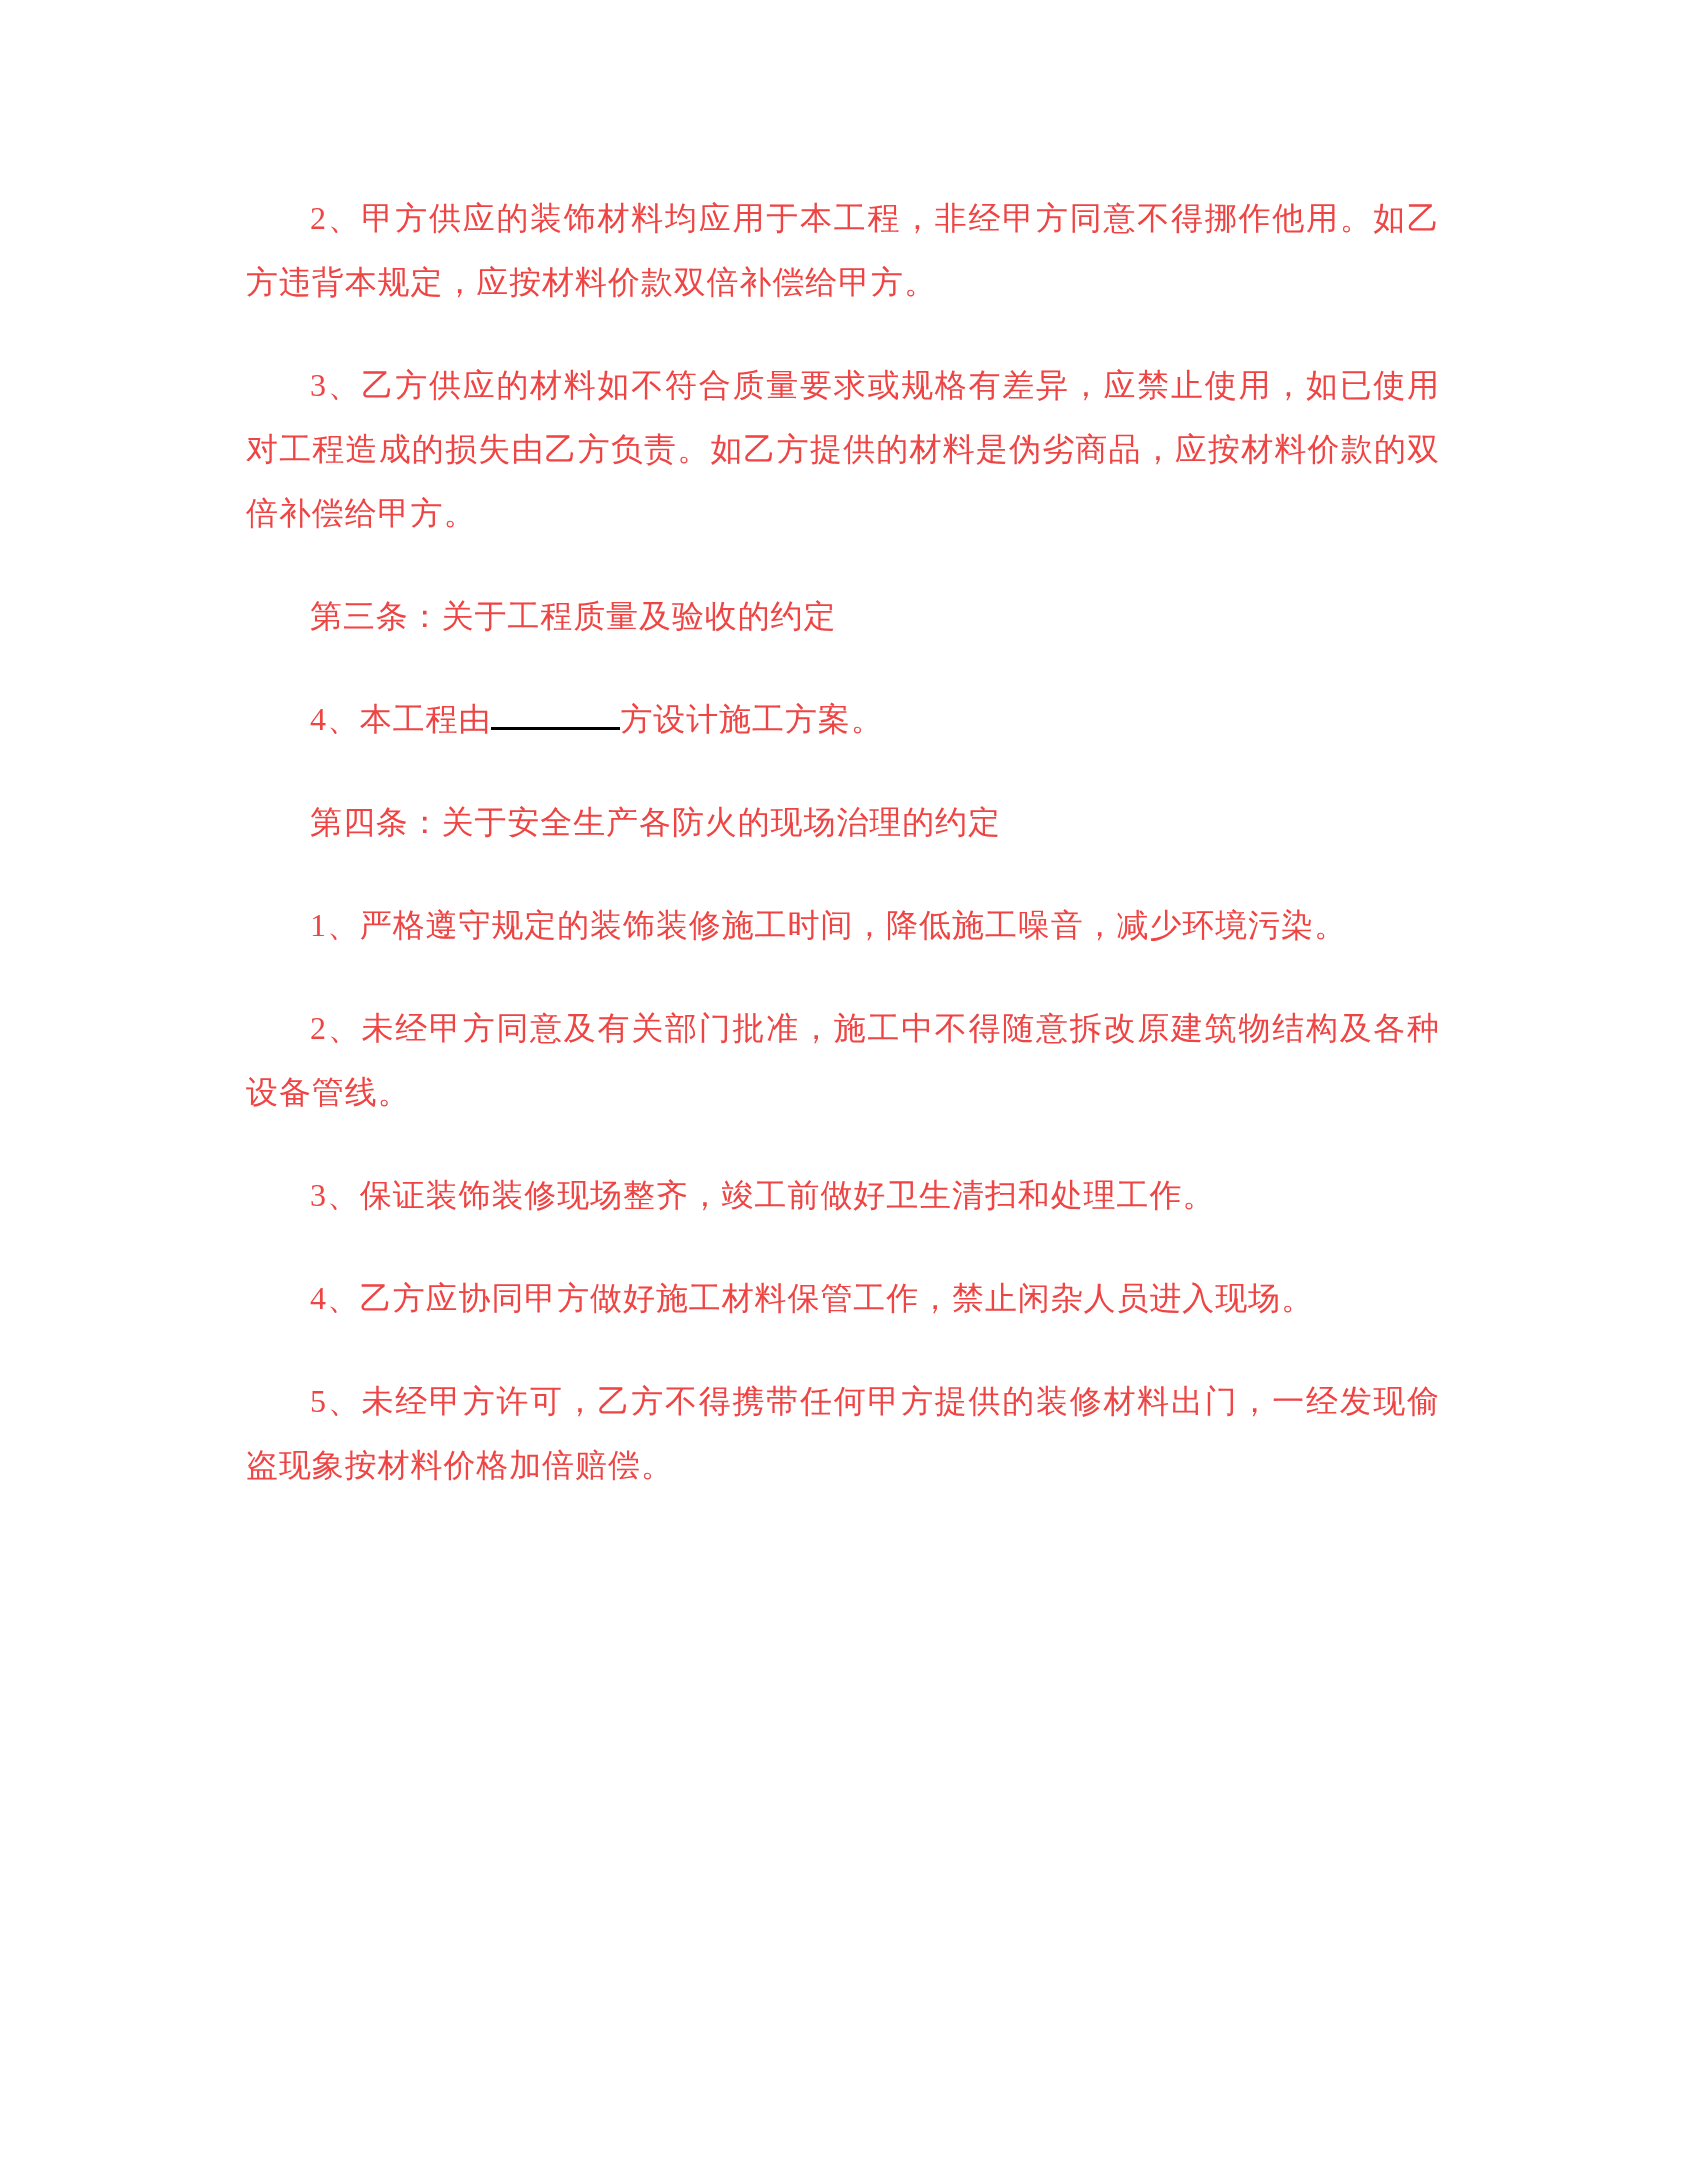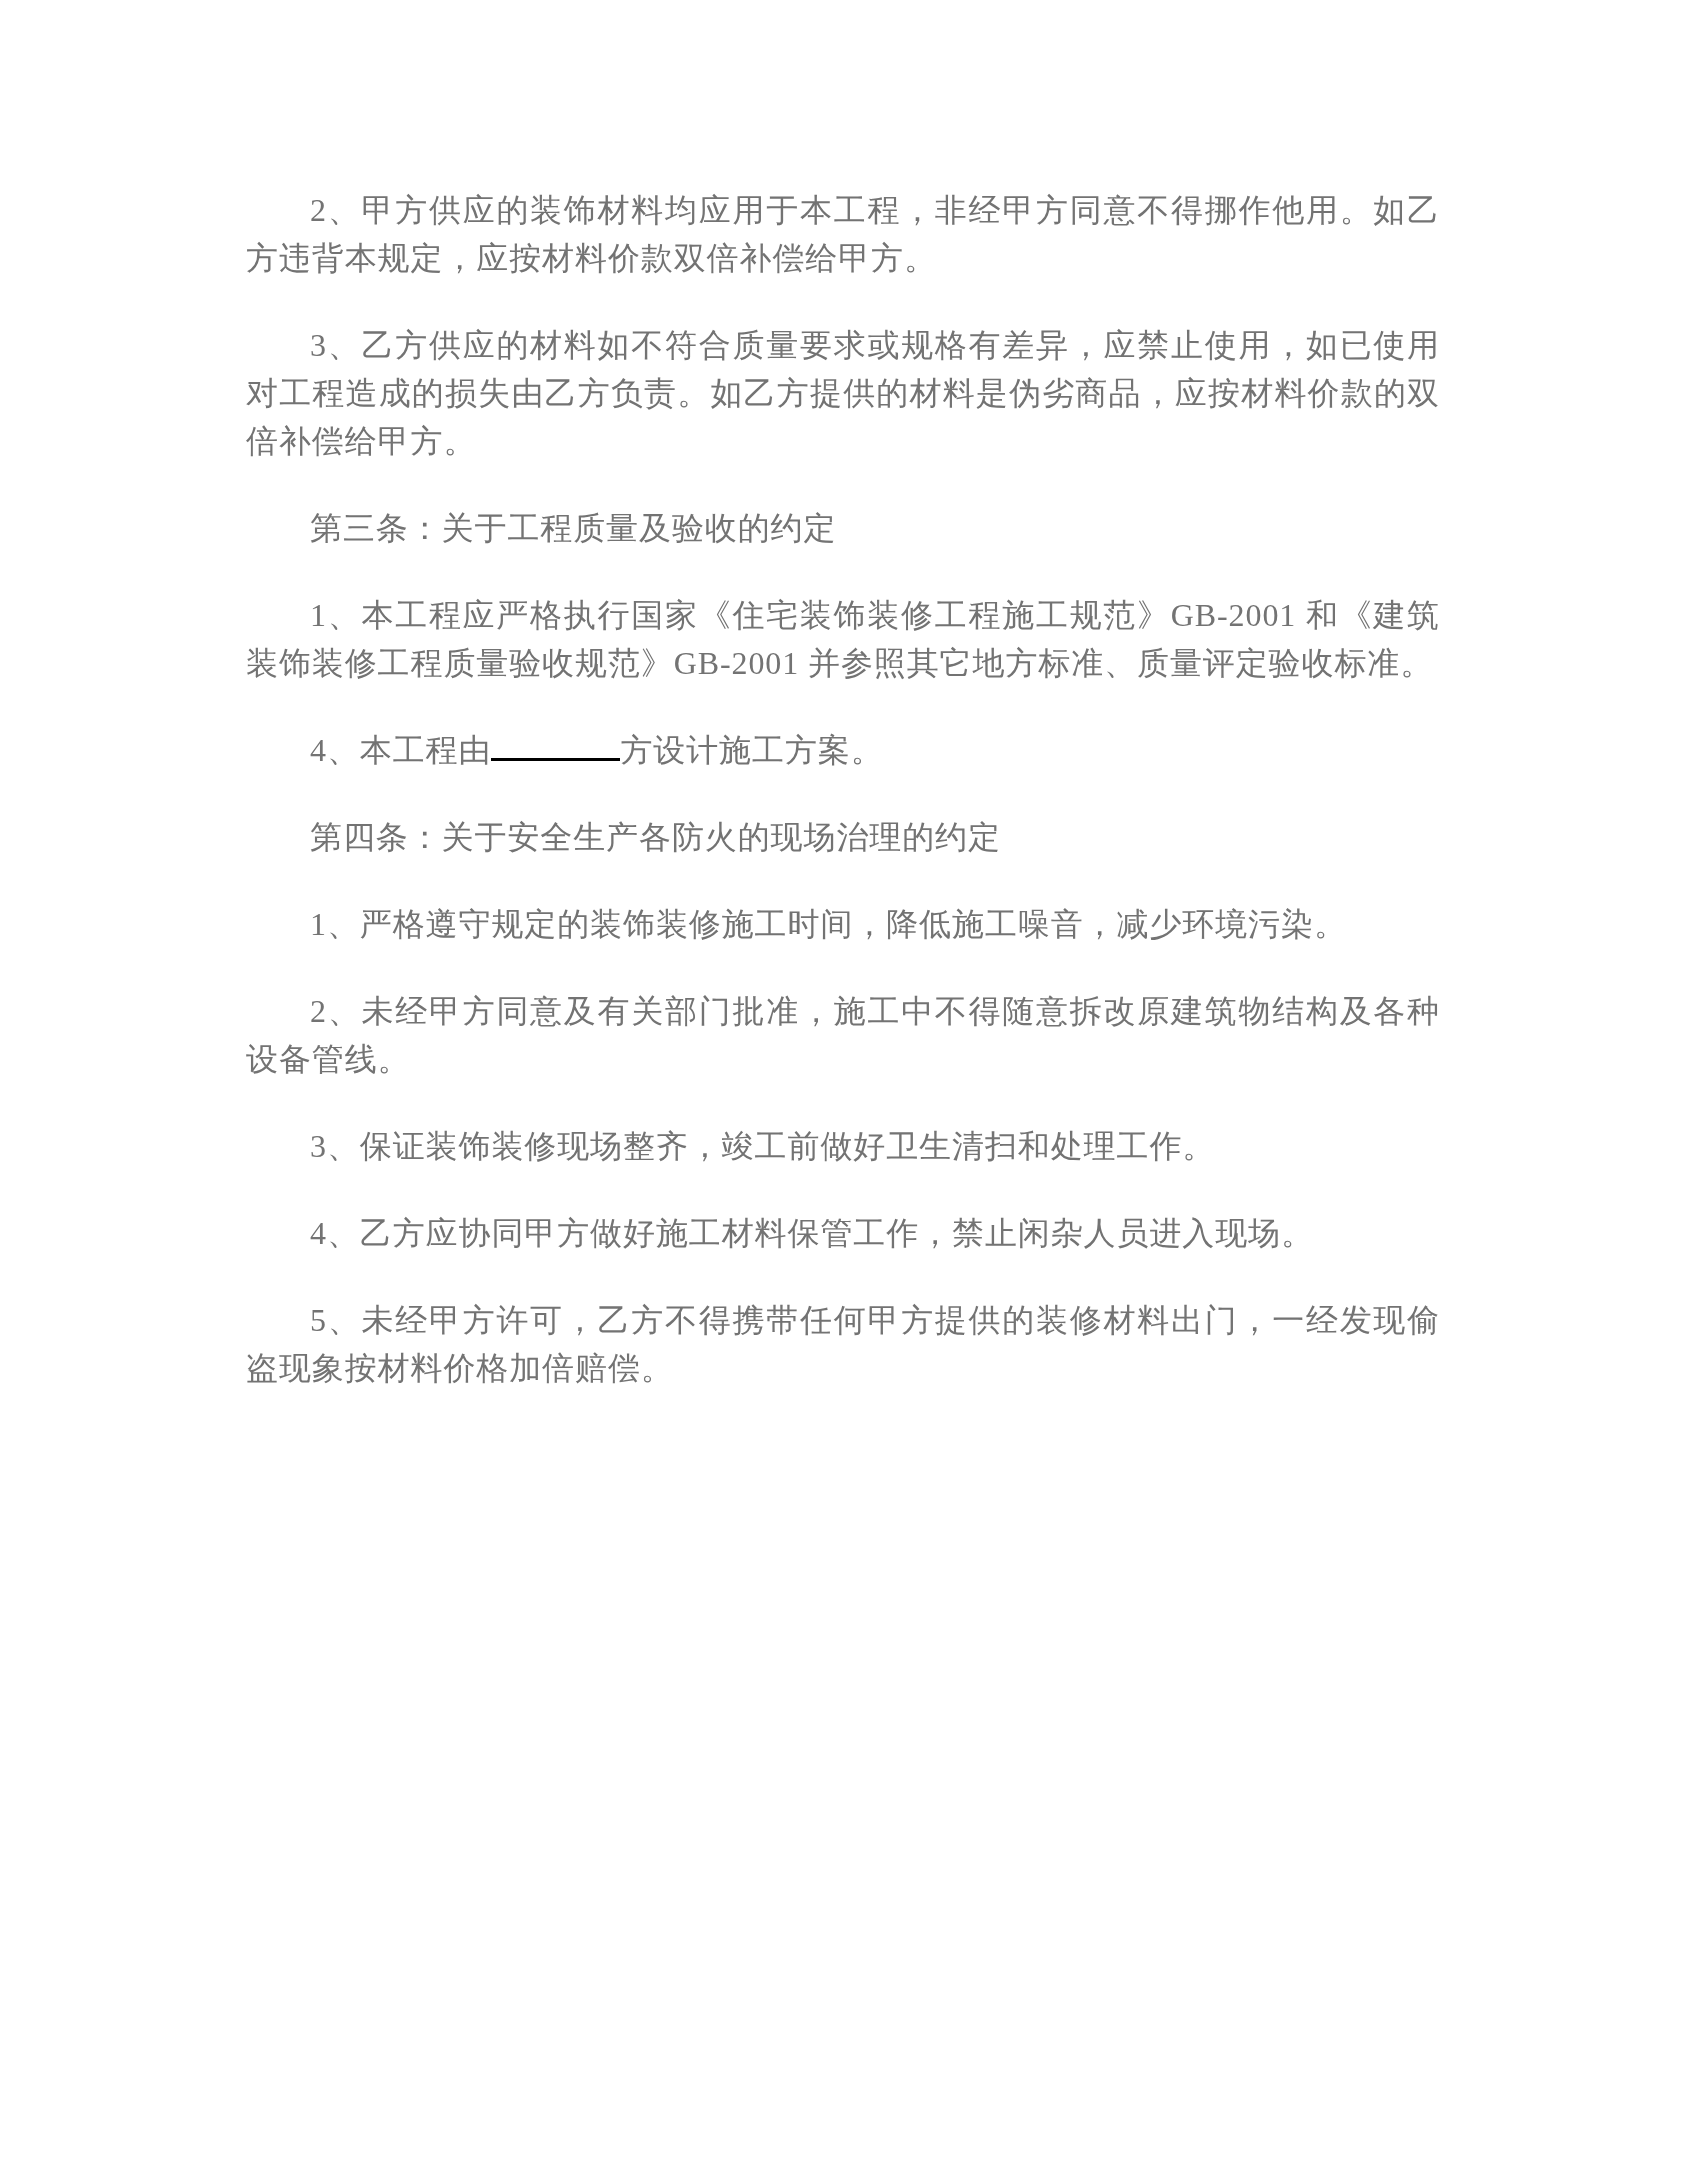--- a/index.html
+++ b/index.html
@@ -12,22 +12,22 @@
     width: 1686px;
     height: 2182px;
     background: #ffffff;
     box-sizing: border-box;
     padding: 186px 246px 0 246px;
     overflow: hidden;
   }
   .para {
     font-family: "Liberation Serif", "DejaVu Serif", serif;
     font-size: 32px;
-    line-height: 48px;
-    color: #737373;
+    line-height: 64px;
+    color: #ef4444;
     margin: 0 0 39px 0;
     text-indent: 64px;
     text-align: justify;
     letter-spacing: 0.9px;
   }
   .blank-underline {
     display: inline-block;
     width: 129px;
     height: 0.9px;
     border-bottom: 3.7px solid #000000;
@@ -38,21 +38,20 @@
 <body>
 
 <div class="page">
 
   <p class="para">2、甲方供应的装饰材料均应用于本工程，非经甲方同意不得挪作他用。如乙方违背本规定，应按材料价款双倍补偿给甲方。</p>
 
   <p class="para">3、乙方供应的材料如不符合质量要求或规格有差异，应禁止使用，如已使用对工程造成的损失由乙方负责。如乙方提供的材料是伪劣商品，应按材料价款的双倍补偿给甲方。</p>
 
   <p class="para">第三条：关于工程质量及验收的约定</p>
 
-  <p class="para">1、本工程应严格执行国家《住宅装饰装修工程施工规范》GB-2001 和《建筑装饰装修工程质量验收规范》GB-2001 并参照其它地方标准、质量评定验收标准。</p>
 
 
 
   <p class="para">
     <span>4、本工程由</span><span class="blank-underline"></span><span>方设计施工方案。</span>
   </p>
 
   <p class="para">第四条：关于安全生产各防火的现场治理的约定</p>
 
   <p class="para">1、严格遵守规定的装饰装修施工时间，降低施工噪音，减少环境污染。</p>

